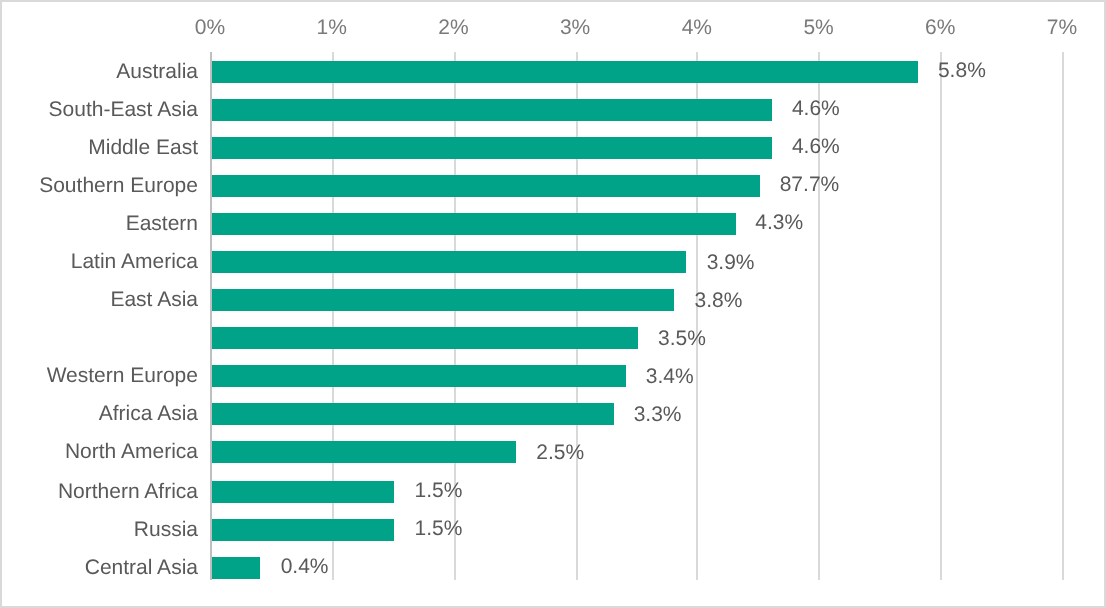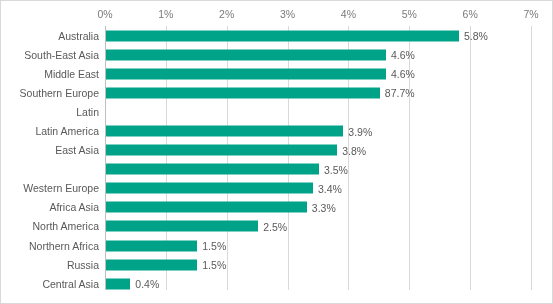--- a/index.html
+++ b/index.html
@@ -93,21 +93,21 @@
     display: flex;
     align-items: center;
   }
   .bar {
     height: 11px;
     background: #00a388;
   }
   .bar-value {
     font-size: 10.5px;
     color: #595959;
-    margin-left: 5px;
+    margin-left: 10px;
     white-space: nowrap;
   }
 </style>
 </head>
 <body>
 
 <div id="chart-frame">
 
   <div id="axis-top">
       <div class="tick-label" style="left: 104px;">0%</div>
@@ -154,21 +154,25 @@
         </div>
       </div>
       <div class="row">
         <span class="cat-label">Southern Europe</span>
         <div class="bar-wrap">
           <div class="bar" style="width: 273.857px; background: rgb(0, 163, 136);"></div>
           <span class="bar-value">87.7%</span>
         </div>
       </div>
       <div class="row">
-        <span class="cat-label">Latin</span>
+        <span class="cat-label">Eastern</span>
+        <div class="bar-wrap">
+          <div class="bar" style="width: 261.686px; background: rgb(0, 163, 136);"></div>
+          <span class="bar-value">4.3%</span>
+        </div>
       </div>
       <div class="row">
         <span class="cat-label">Latin America</span>
         <div class="bar-wrap">
           <div class="bar" style="width: 237.343px; background: rgb(0, 163, 136);"></div>
           <span class="bar-value">3.9%</span>
         </div>
       </div>
       <div class="row">
         <span class="cat-label">East Asia</span>

